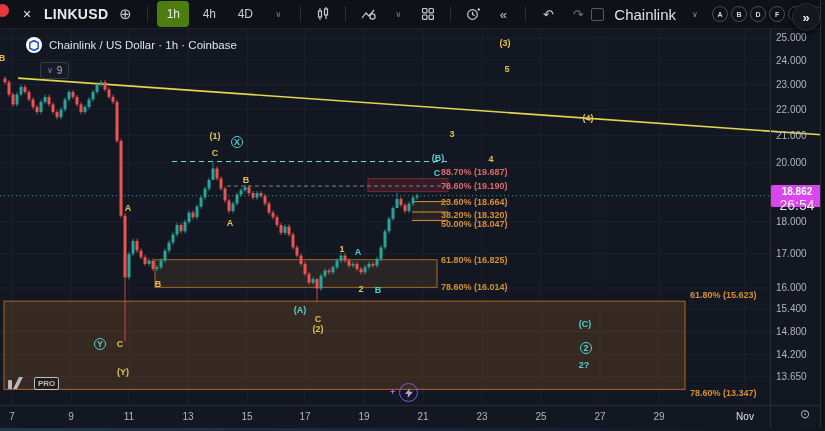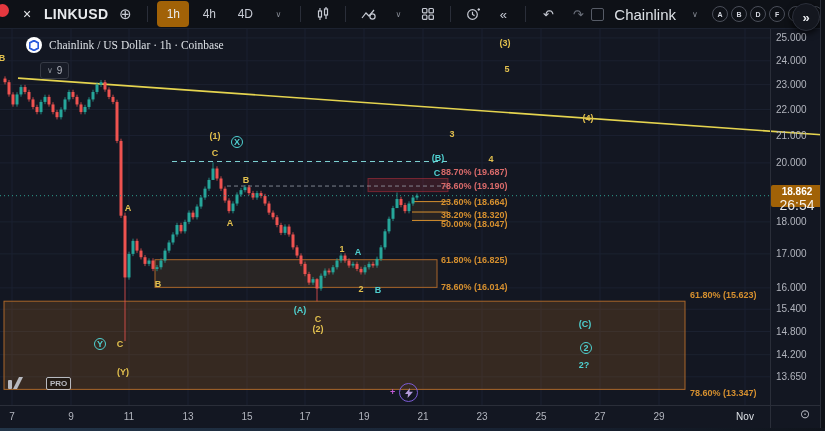--- a/index.html
+++ b/index.html
@@ -9,47 +9,47 @@
     display:flex;align-items:center;border-bottom:1px solid #1c2230;z-index:30;color:#c7cbd4;}
   .tb-left,.tb-right{display:flex;align-items:center;gap:4px;}
   .tb-left{padding-left:14px;flex:1;}
   .tb-right{padding-right:30px;}
   .tbtn{display:flex;align-items:center;justify-content:center;height:22px;min-width:20px;
     padding:0 3px;border-radius:4px;color:#c7cbd4;font-size:12px;cursor:pointer;}
   .tbtn svg{display:block;}
   .sep{width:1px;height:16px;background:#2a2e39;margin:0 5px;}
   .symbol{font-weight:bold;font-size:14px;color:#e8eaed;letter-spacing:.3px;}
   .interval{font-size:12px;padding:2px 6px;border-radius:4px;}
-  .interval.active{background:#a16207;color:#e8eaed;}
+  .interval.active{background:#4d7c0f;color:#e8eaed;}
   .chev{font-size:8px;color:#868b94;}
   .reddot{position:absolute;left:-4px;top:4px;width:13px;height:13px;border-radius:50%;
     background:#e5383f;z-index:40;}
   .lcircle{width:14px;height:14px;border-radius:50%;border:1px solid #4a4e59;color:#d5d8e0;
     font-size:7px;font-weight:bold;display:flex;align-items:center;justify-content:center;}
   .checkbox{width:11px;height:11px;border:1.5px solid #565b66;border-radius:2px;}
   .watchname{font-size:15px;color:#dde1e6;margin:0 2px 0 6px;}
   .fab{position:absolute;right:5px;top:3px;width:26px;height:26px;border-radius:50%;
     background:#14171f;border:1px solid #2a2e39;box-shadow:0 2px 7px rgba(0,0,0,.8);
     color:#e8eaed;font-size:13px;font-weight:bold;display:flex;align-items:center;
     justify-content:center;z-index:50;}
   
   .chart-area{position:absolute;left:0;top:28px;width:825px;height:403px;}
   #plot{position:absolute;left:0;top:0;}
-  .legend{position:absolute;left:26px;top:9px;display:flex;align-items:center;gap:7px;z-index:10;font-family:Liberation Serif, serif;}
+  .legend{position:absolute;left:26px;top:9px;display:flex;align-items:center;gap:7px;z-index:10;}
   .cl-logo{width:16px;height:16px;border-radius:50%;background:#ffffff;display:flex;
     align-items:center;justify-content:center;}
   .legend-title{font-size:11.5px;color:#dde1e6;}
   .ind-pill{position:absolute;left:40px;top:34px;height:15px;padding:0 6px;border:1px solid #363a45;
     border-radius:3px;background:#171b26;color:#b2b5be;font-size:10px;display:flex;
     align-items:center;gap:4px;z-index:10;}
-  .price-badge{position:absolute;left:771px;width:52px;height:22px;background:#a16207;
+  .price-badge{position:absolute;left:771px;width:52px;height:22px;background:#d946ef;
     border-radius:2px;color:#fff;text-align:center;z-index:12;line-height:1;}
   .price-badge .p{font-size:10px;font-weight:bold;padding-top:2px;}
   .price-badge .c{font-size:14px;opacity:.9;padding-top:1px;}
-  .tv-logo{position:absolute;left:8px;top:348px;display:flex;align-items:center;gap:20px;
+  .tv-logo{position:absolute;left:8px;top:348px;display:flex;align-items:center;gap:8px;
     opacity:.85;z-index:8;}
   .tv-logo .pro{font-size:8px;font-weight:bold;color:#cfd3dc;border:1px solid #cfd3dc;
     border-radius:2px;padding:1px 3px;background:rgba(0,0,0,.4);}
   .flash{position:absolute;left:399px;top:355px;width:17px;height:17px;border-radius:50%;
     border:1.5px solid #7c5cd6;display:flex;align-items:center;justify-content:center;z-index:8;}
   .flash-plus{position:absolute;left:390px;top:359px;color:#c45ad6;font-size:9px;font-weight:bold;z-index:8;}
   .corner-gear{position:absolute;left:800px;top:379px;color:#b2b5be;font-size:12px;z-index:8;}
   .axis-overlay{position:absolute;background:transparent;z-index:9;}
   .right-strip{position:absolute;right:0;top:0;width:4px;height:431px;background:#0e1117;
     border-left:1px solid #2a2e39;z-index:35;}

